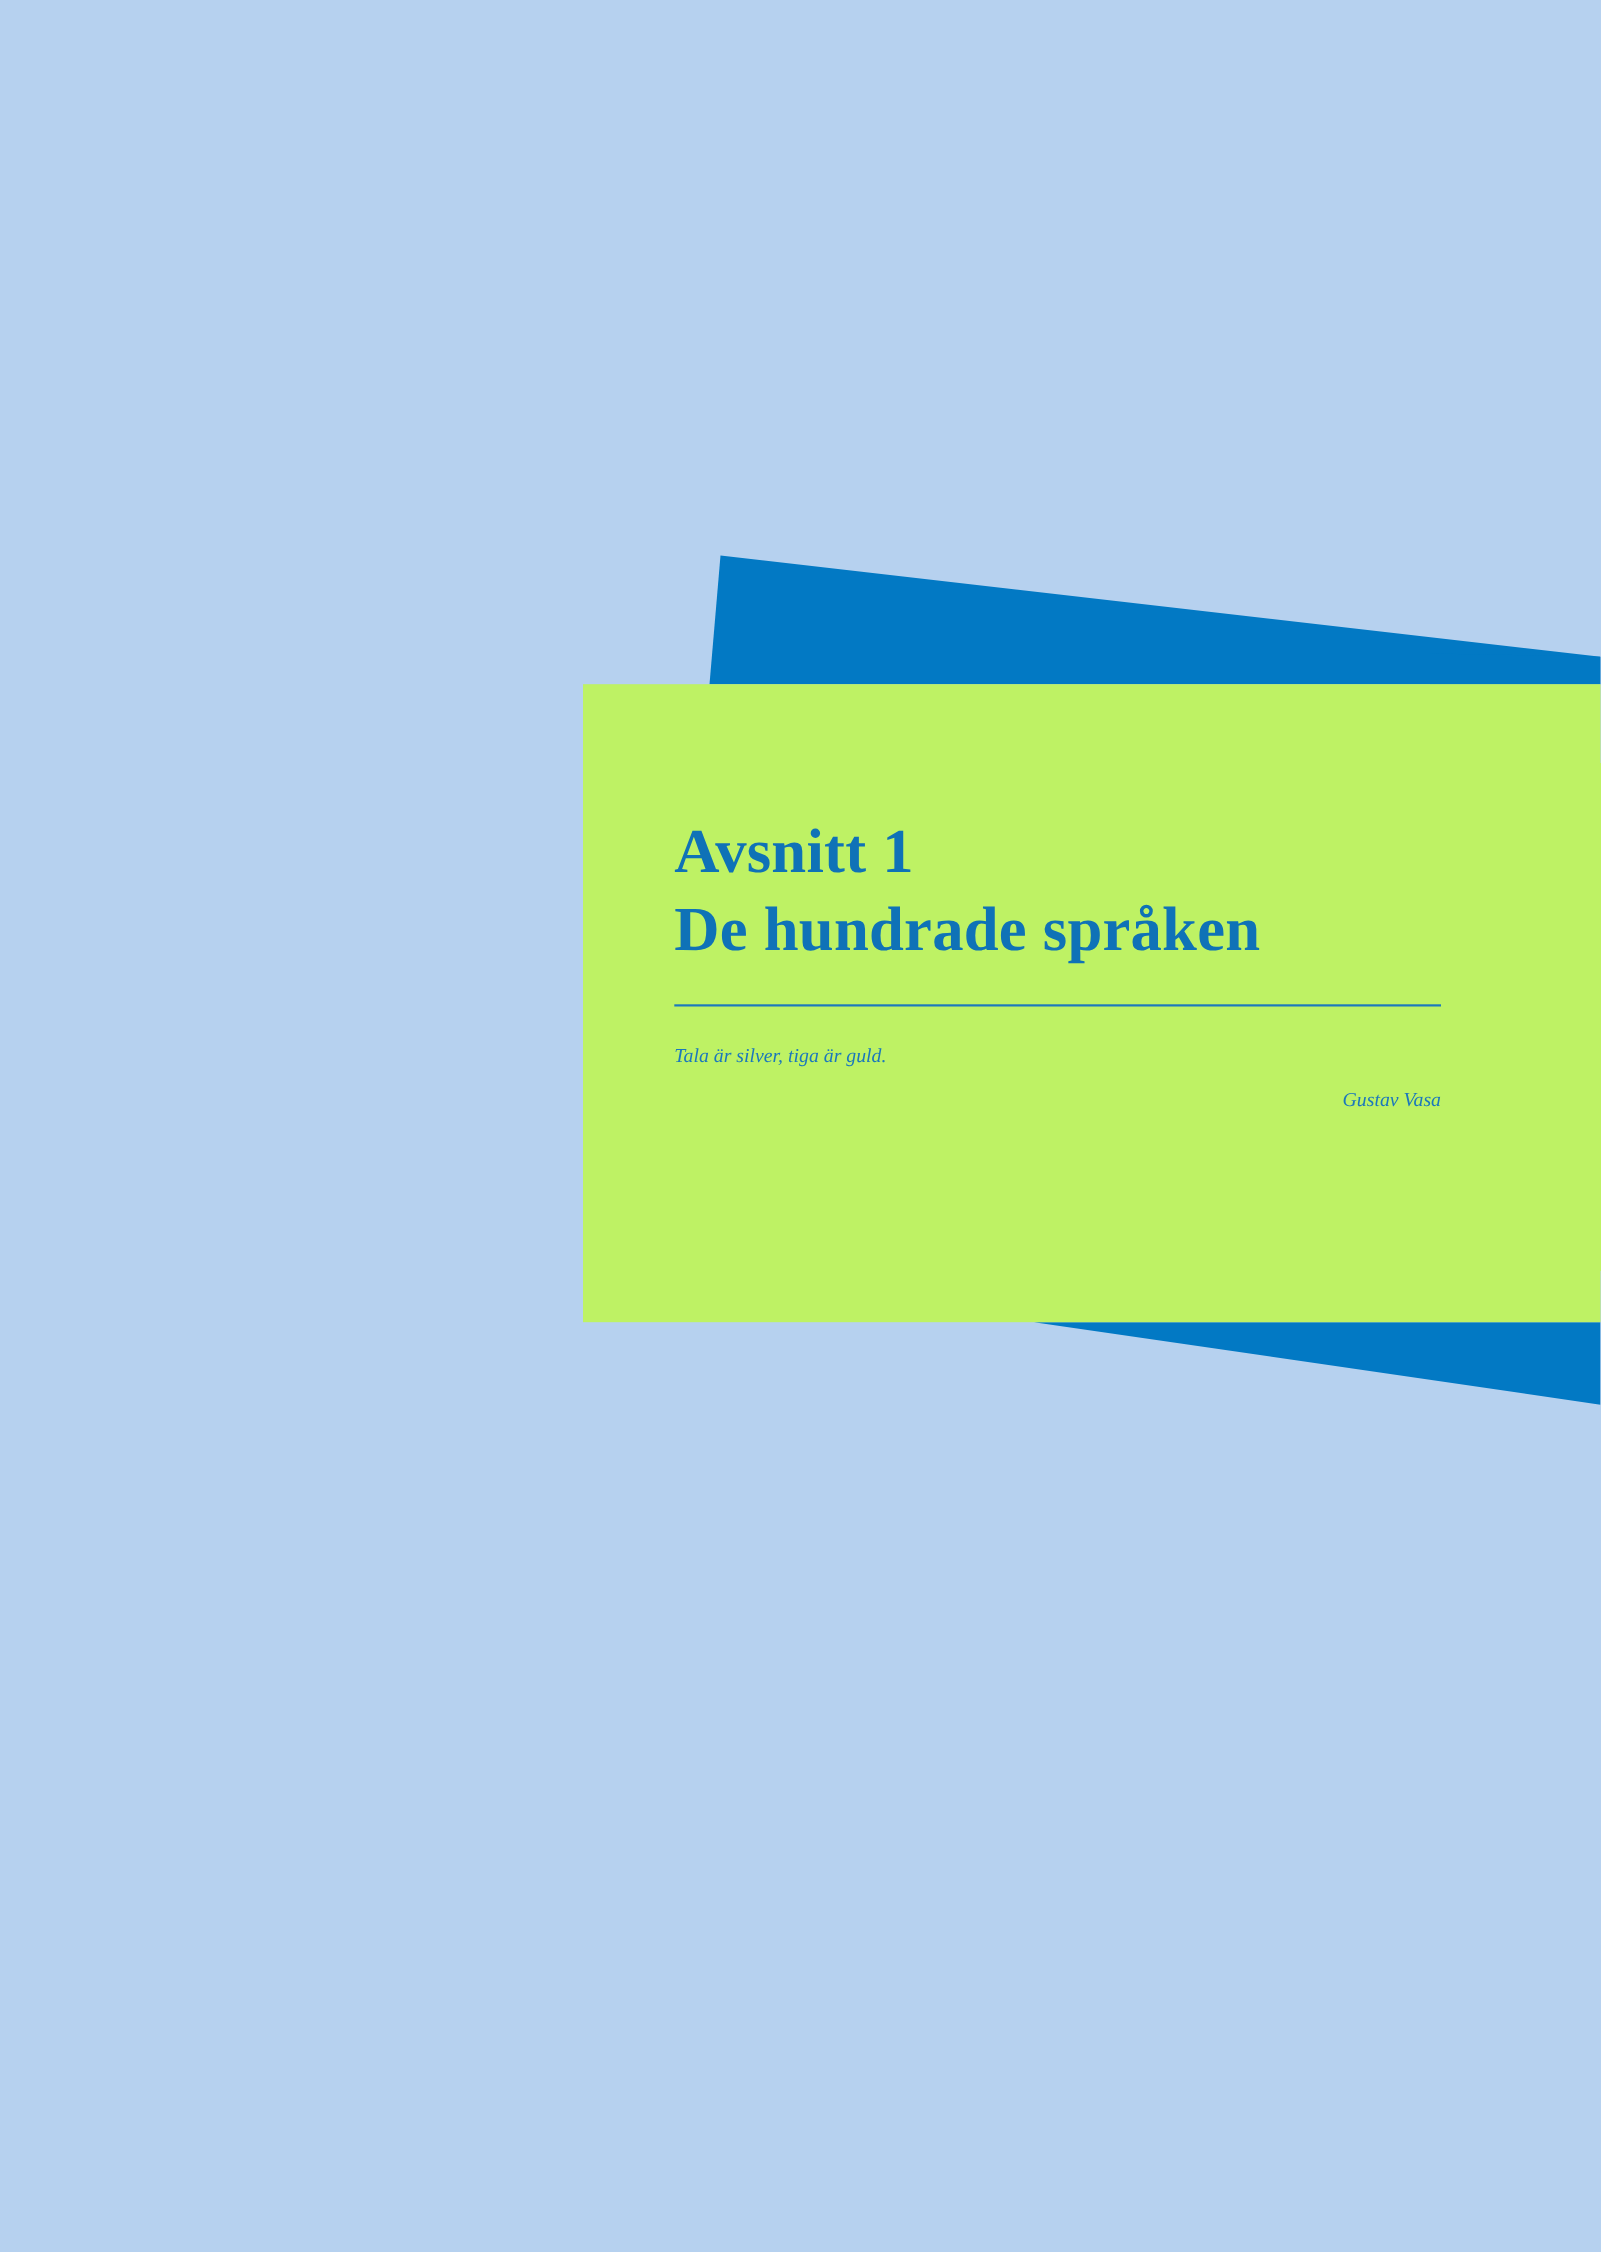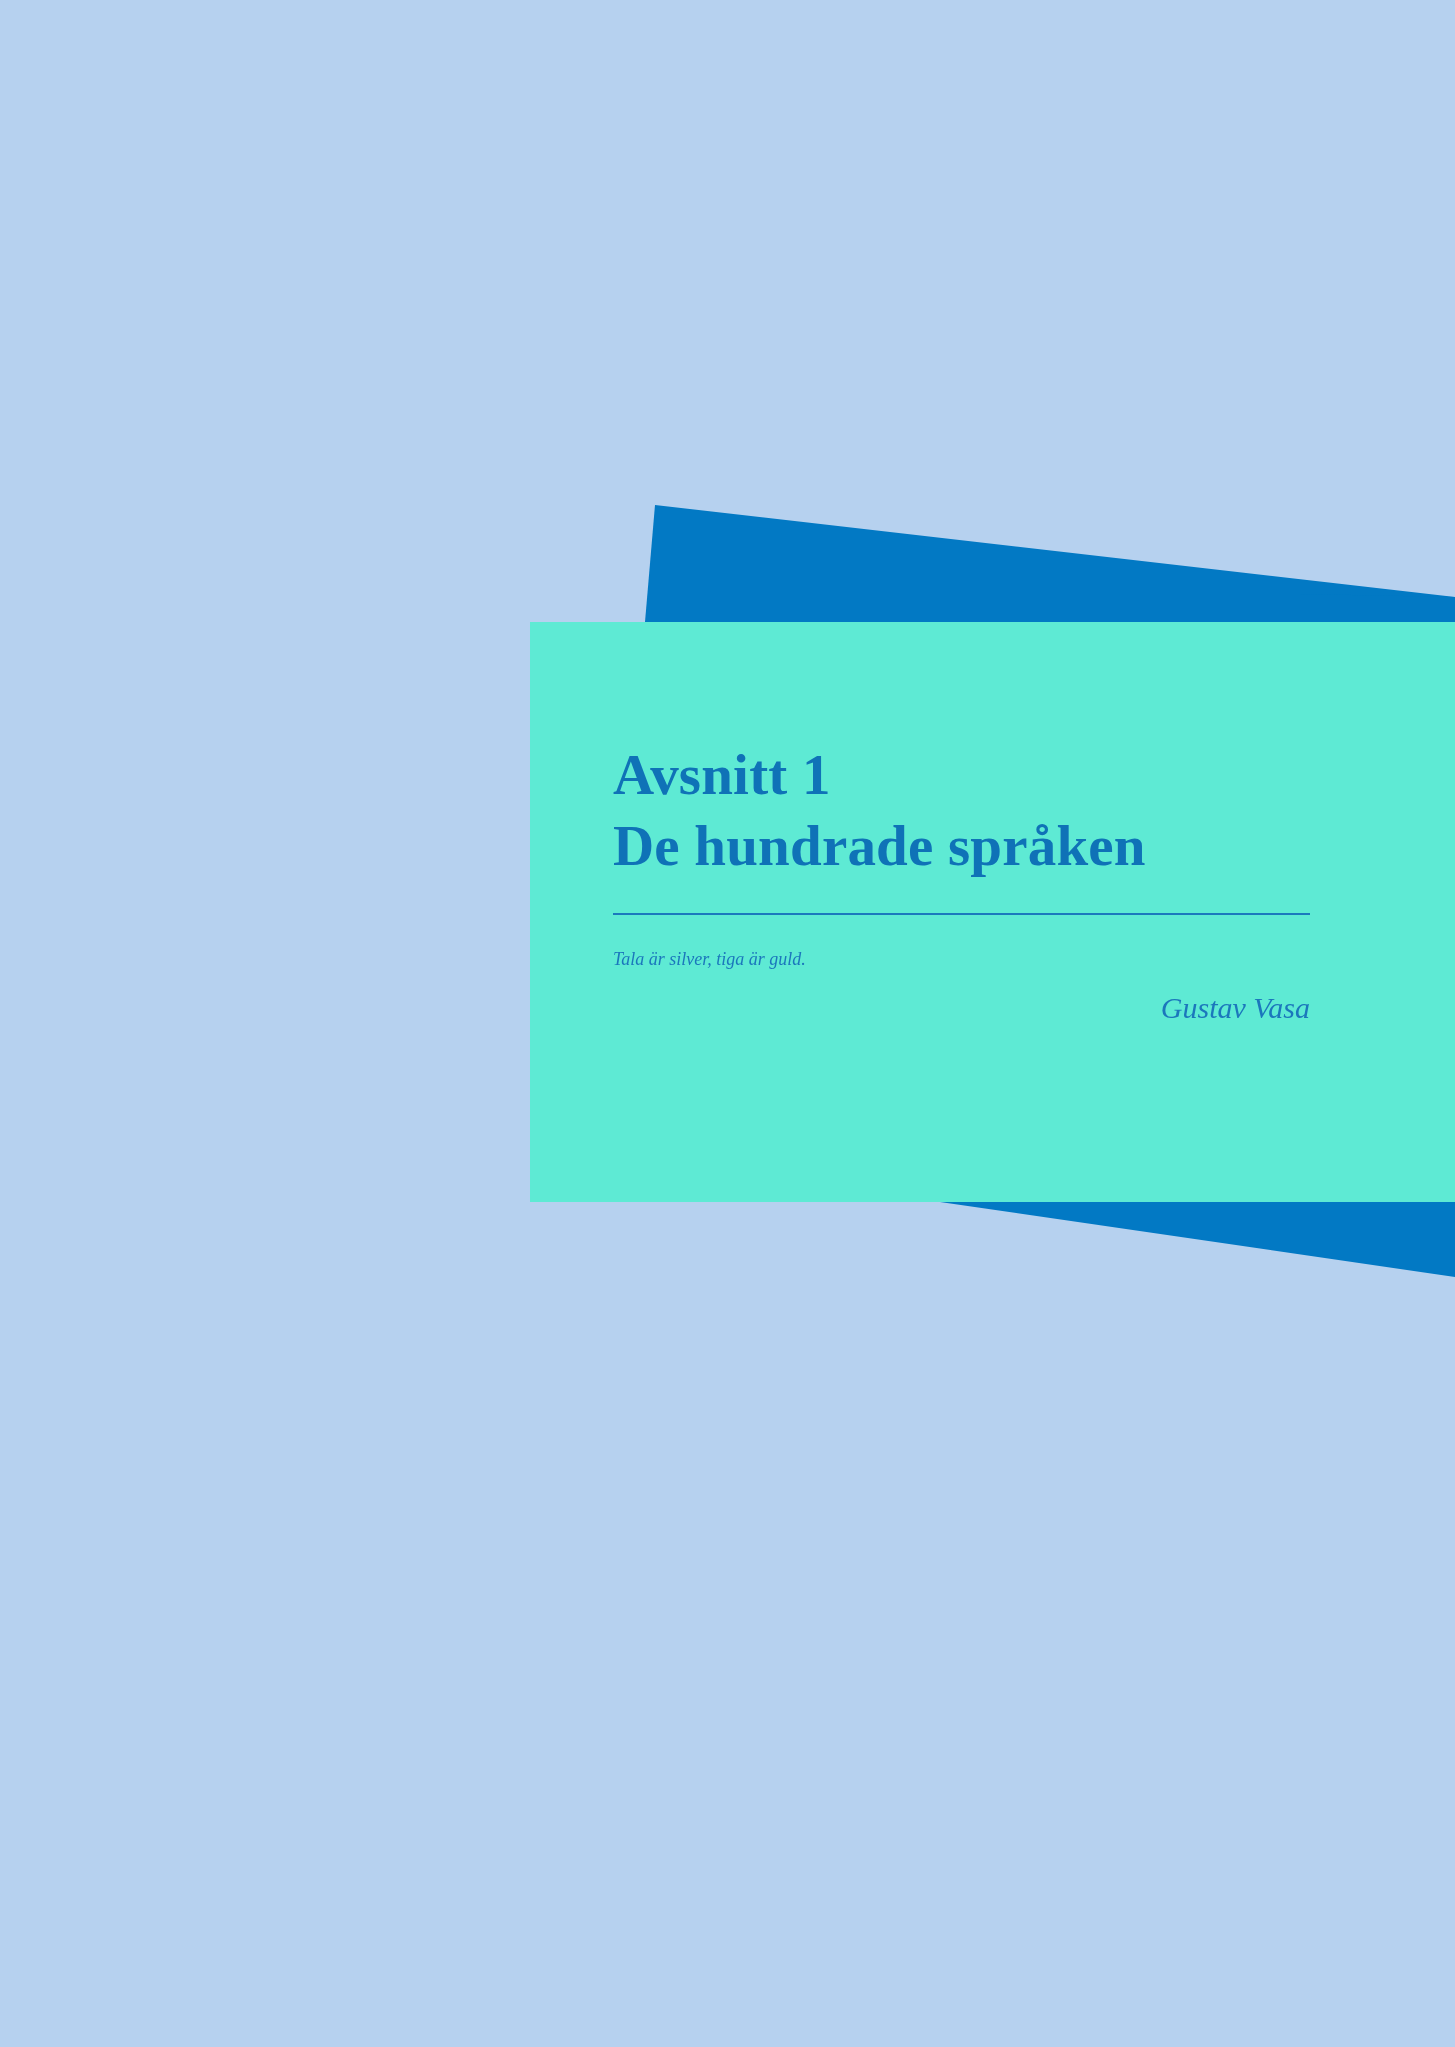--- a/index.html
+++ b/index.html
@@ -35,21 +35,21 @@
     pointer-events: none;
   }
 
   
   .card {
     position: absolute;
     left: 530px;
     top: 622px;
     width: 925px;
     height: 580px;
-    background: #5eead4;
+    background: #bef264;
   }
 
   .card-inner {
     position: absolute;
     left: 83px;
     top: 118px;
     width: 697px;
   }
 
   .title-block {
@@ -89,21 +89,21 @@
     white-space: nowrap;
   }
 
   .quote-attribution {
     display: block;
     margin-top: 14px;
     text-align: right;
     color: #1b77bc;
     font-family: "Liberation Serif", "DejaVu Serif", serif;
     font-style: italic;
-    font-size: 30px;
+    font-size: 18px;
     line-height: 1.3;
     white-space: nowrap;
   }
 </style>
 </head>
 <body>
 
 <div id="page">
 
   <svg class="deco-layer" viewBox="0 0 1455 2047" width="1455" height="2047" xmlns="http://www.w3.org/2000/svg">

